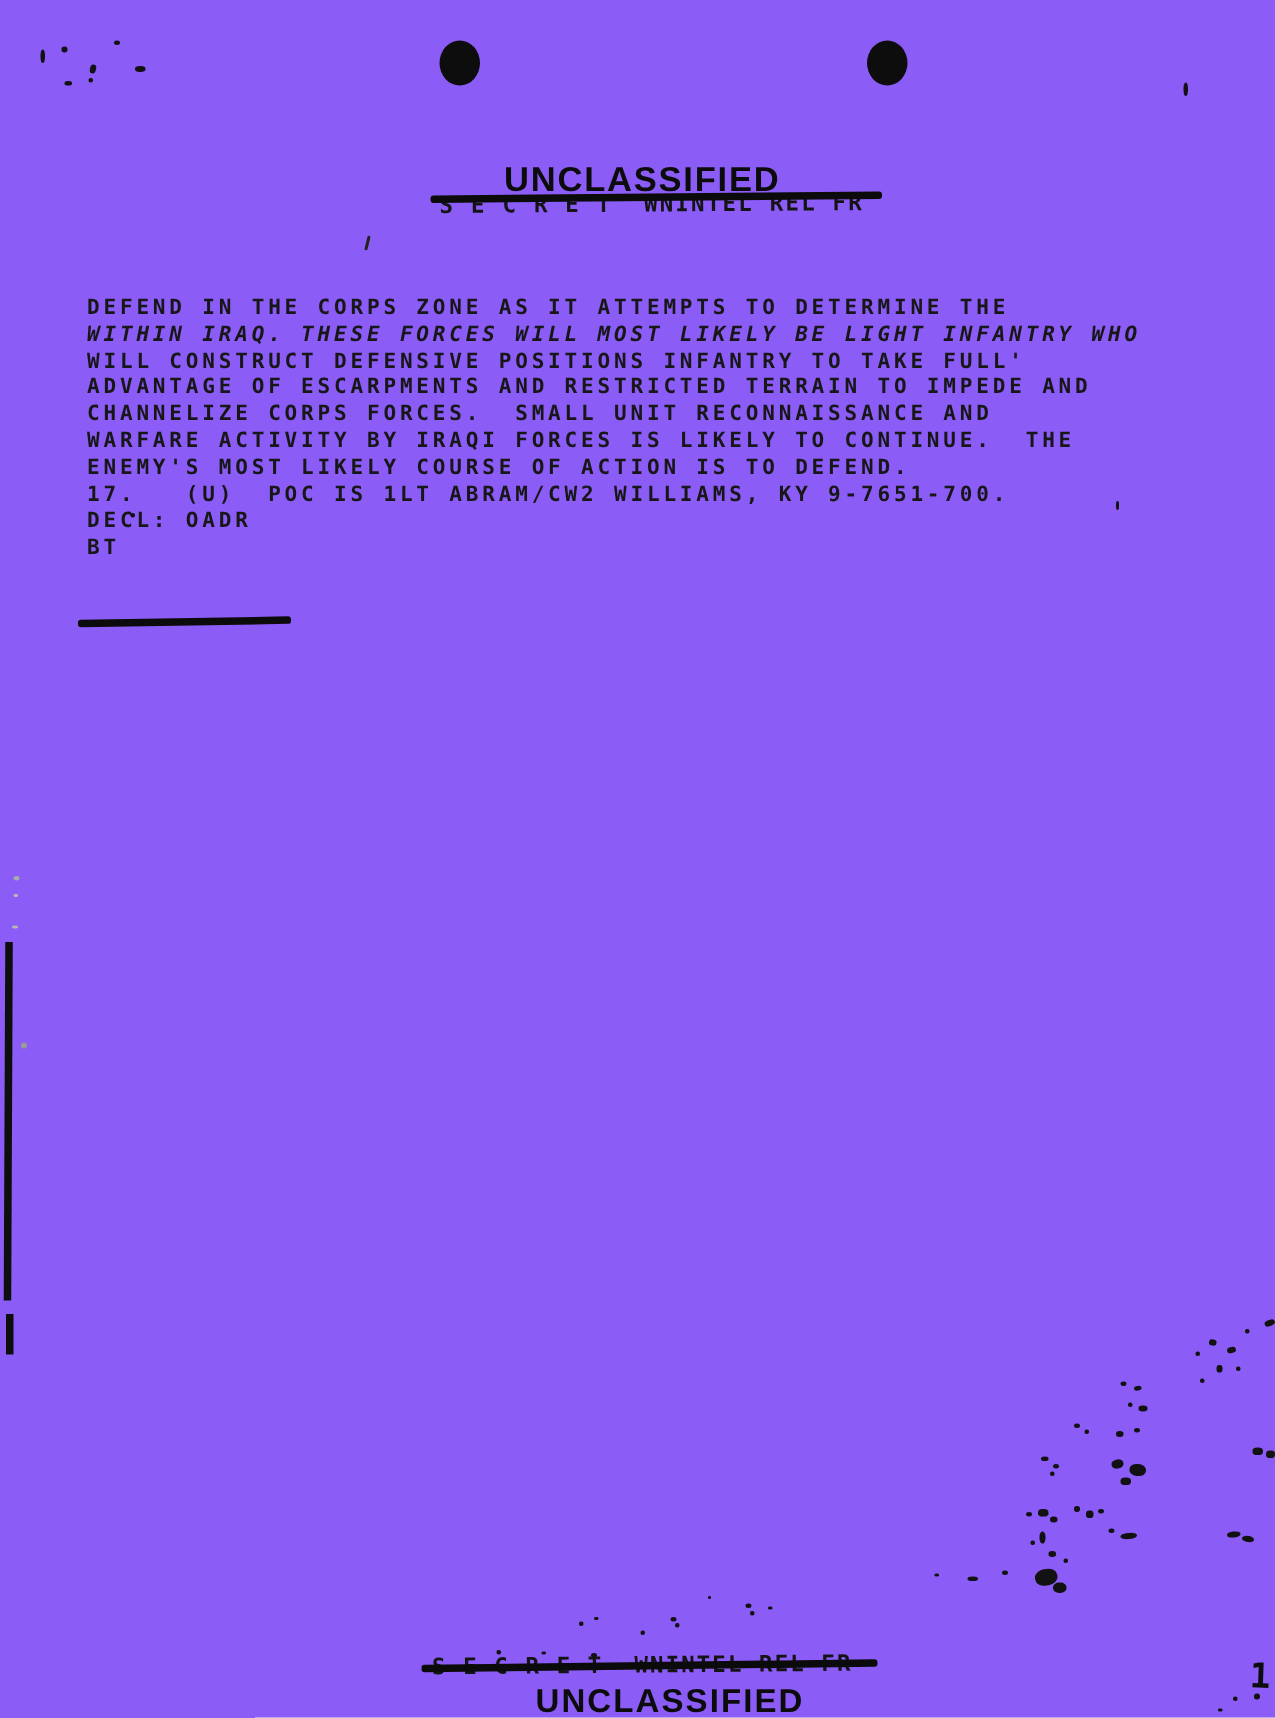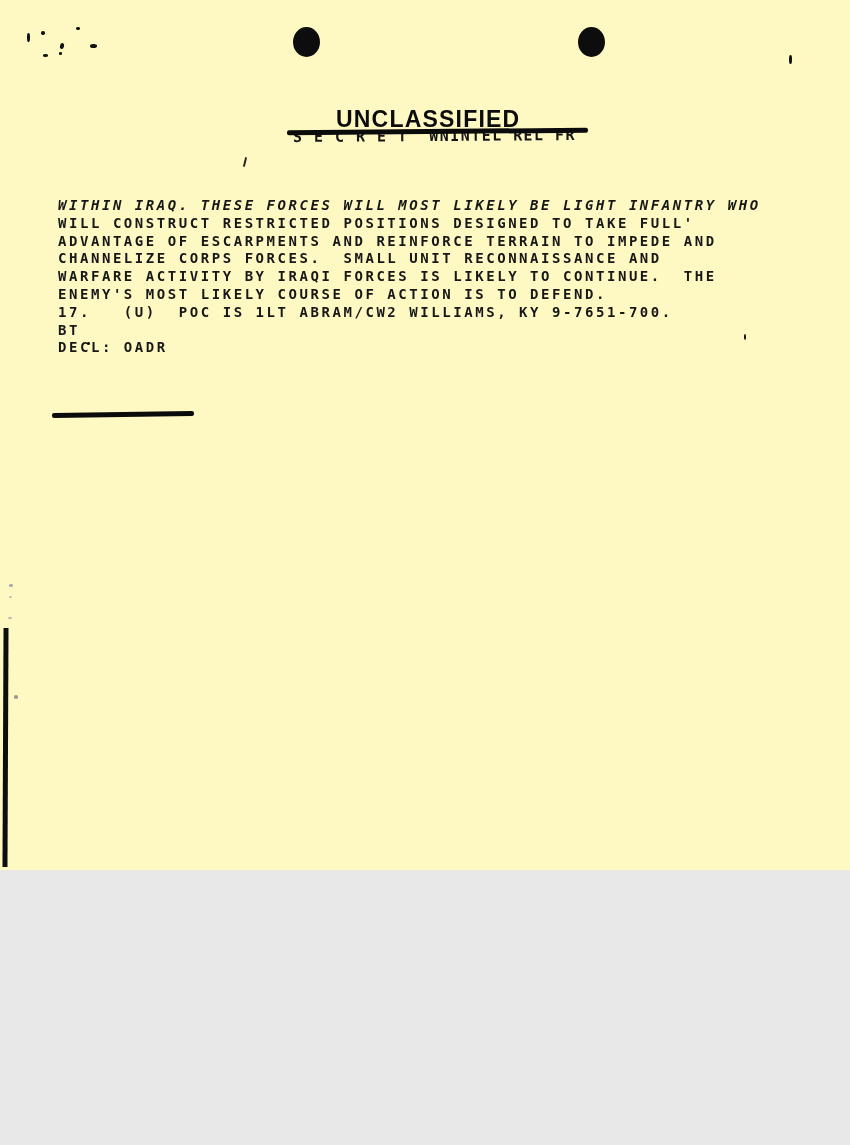--- a/index.html
+++ b/index.html
@@ -1,17 +1,17 @@
 <!DOCTYPE html>
 <html><head>
 <meta charset="utf-8">
 <style>
   html,body{margin:0;padding:0;background:#e8e8e8;}
   .page{
-    position:relative;width:850px;height:870px;background:#fef9c3;
+    position:relative;width:850px;height:1145px;background:#8b5cf6;
     overflow:hidden;font-family:"DejaVu Sans Mono",monospace;
   }
   .hole{position:absolute;top:27px;width:27px;height:30px;background:#0d0d0d;border-radius:50%;}
   .hole.left{left:293px;}
   .hole.right{left:578px;}
   .stamp{
     position:absolute;font-family:"Liberation Sans",sans-serif;font-weight:bold;
     color:#0c0c0c;white-space:pre;
   }
   .stamp.top{left:336px;top:106px;font-size:23px;letter-spacing:1.2px;}
@@ -53,29 +53,30 @@
   <div class="hole right"></div>
 
   <div class="stamp top">UNCLASSIFIED</div>
 
   <div class="classif top">S E C R E T  WNINTEL REL FR</div>
   <div class="strike s-top"></div>
 
   <div class="squiggle"></div>
 
   <div class="body-text" id="body-text">
+      <div class="line">DEFEND IN THE CORPS ZONE AS IT ATTEMPTS TO DETERMINE THE</div>
       <div class="line em">WITHIN IRAQ. THESE FORCES WILL MOST LIKELY BE LIGHT INFANTRY WHO</div>
-      <div class="line">WILL CONSTRUCT RESTRICTED POSITIONS DESIGNED TO TAKE FULL'</div>
-      <div class="line">ADVANTAGE OF ESCARPMENTS AND REINFORCE TERRAIN TO IMPEDE AND</div>
+      <div class="line">WILL CONSTRUCT DEFENSIVE POSITIONS INFANTRY TO TAKE FULL'</div>
+      <div class="line">ADVANTAGE OF ESCARPMENTS AND RESTRICTED TERRAIN TO IMPEDE AND</div>
       <div class="line">CHANNELIZE CORPS FORCES.  SMALL UNIT RECONNAISSANCE AND</div>
       <div class="line">WARFARE ACTIVITY BY IRAQI FORCES IS LIKELY TO CONTINUE.  THE</div>
       <div class="line">ENEMY'S MOST LIKELY COURSE OF ACTION IS TO DEFEND.</div>
       <div class="line">17.   (U)  POC IS 1LT ABRAM/CW2 WILLIAMS, KY 9-7651-700.</div>
+      <div class="line">DECL: OADR</div>
       <div class="line">BT</div>
-      <div class="line">DECL: OADR</div>
     </div>
   <div class="strike s-decl"></div>
 
   <div class="margin-line a"></div>
   <div class="margin-line b"></div>
 
   <div class="classif bottom">S E C R E T  WNINTEL REL FR</div>
   <div class="strike s-bottom"></div>
 
   <div class="stamp bottom">UNCLASSIFIED</div>

